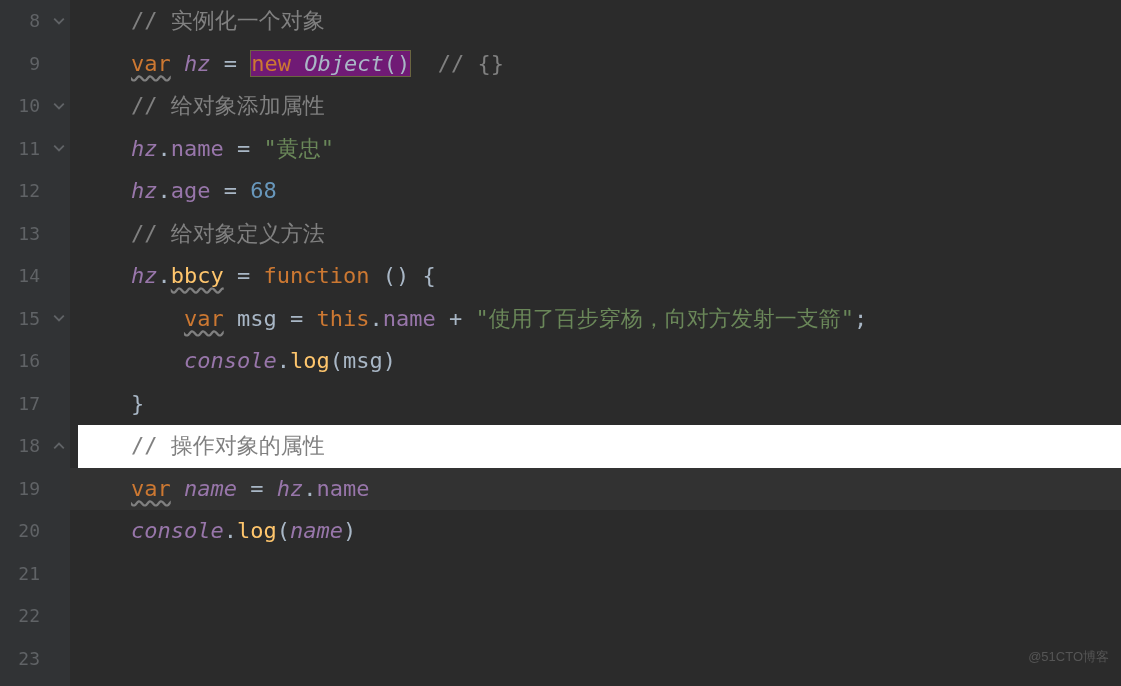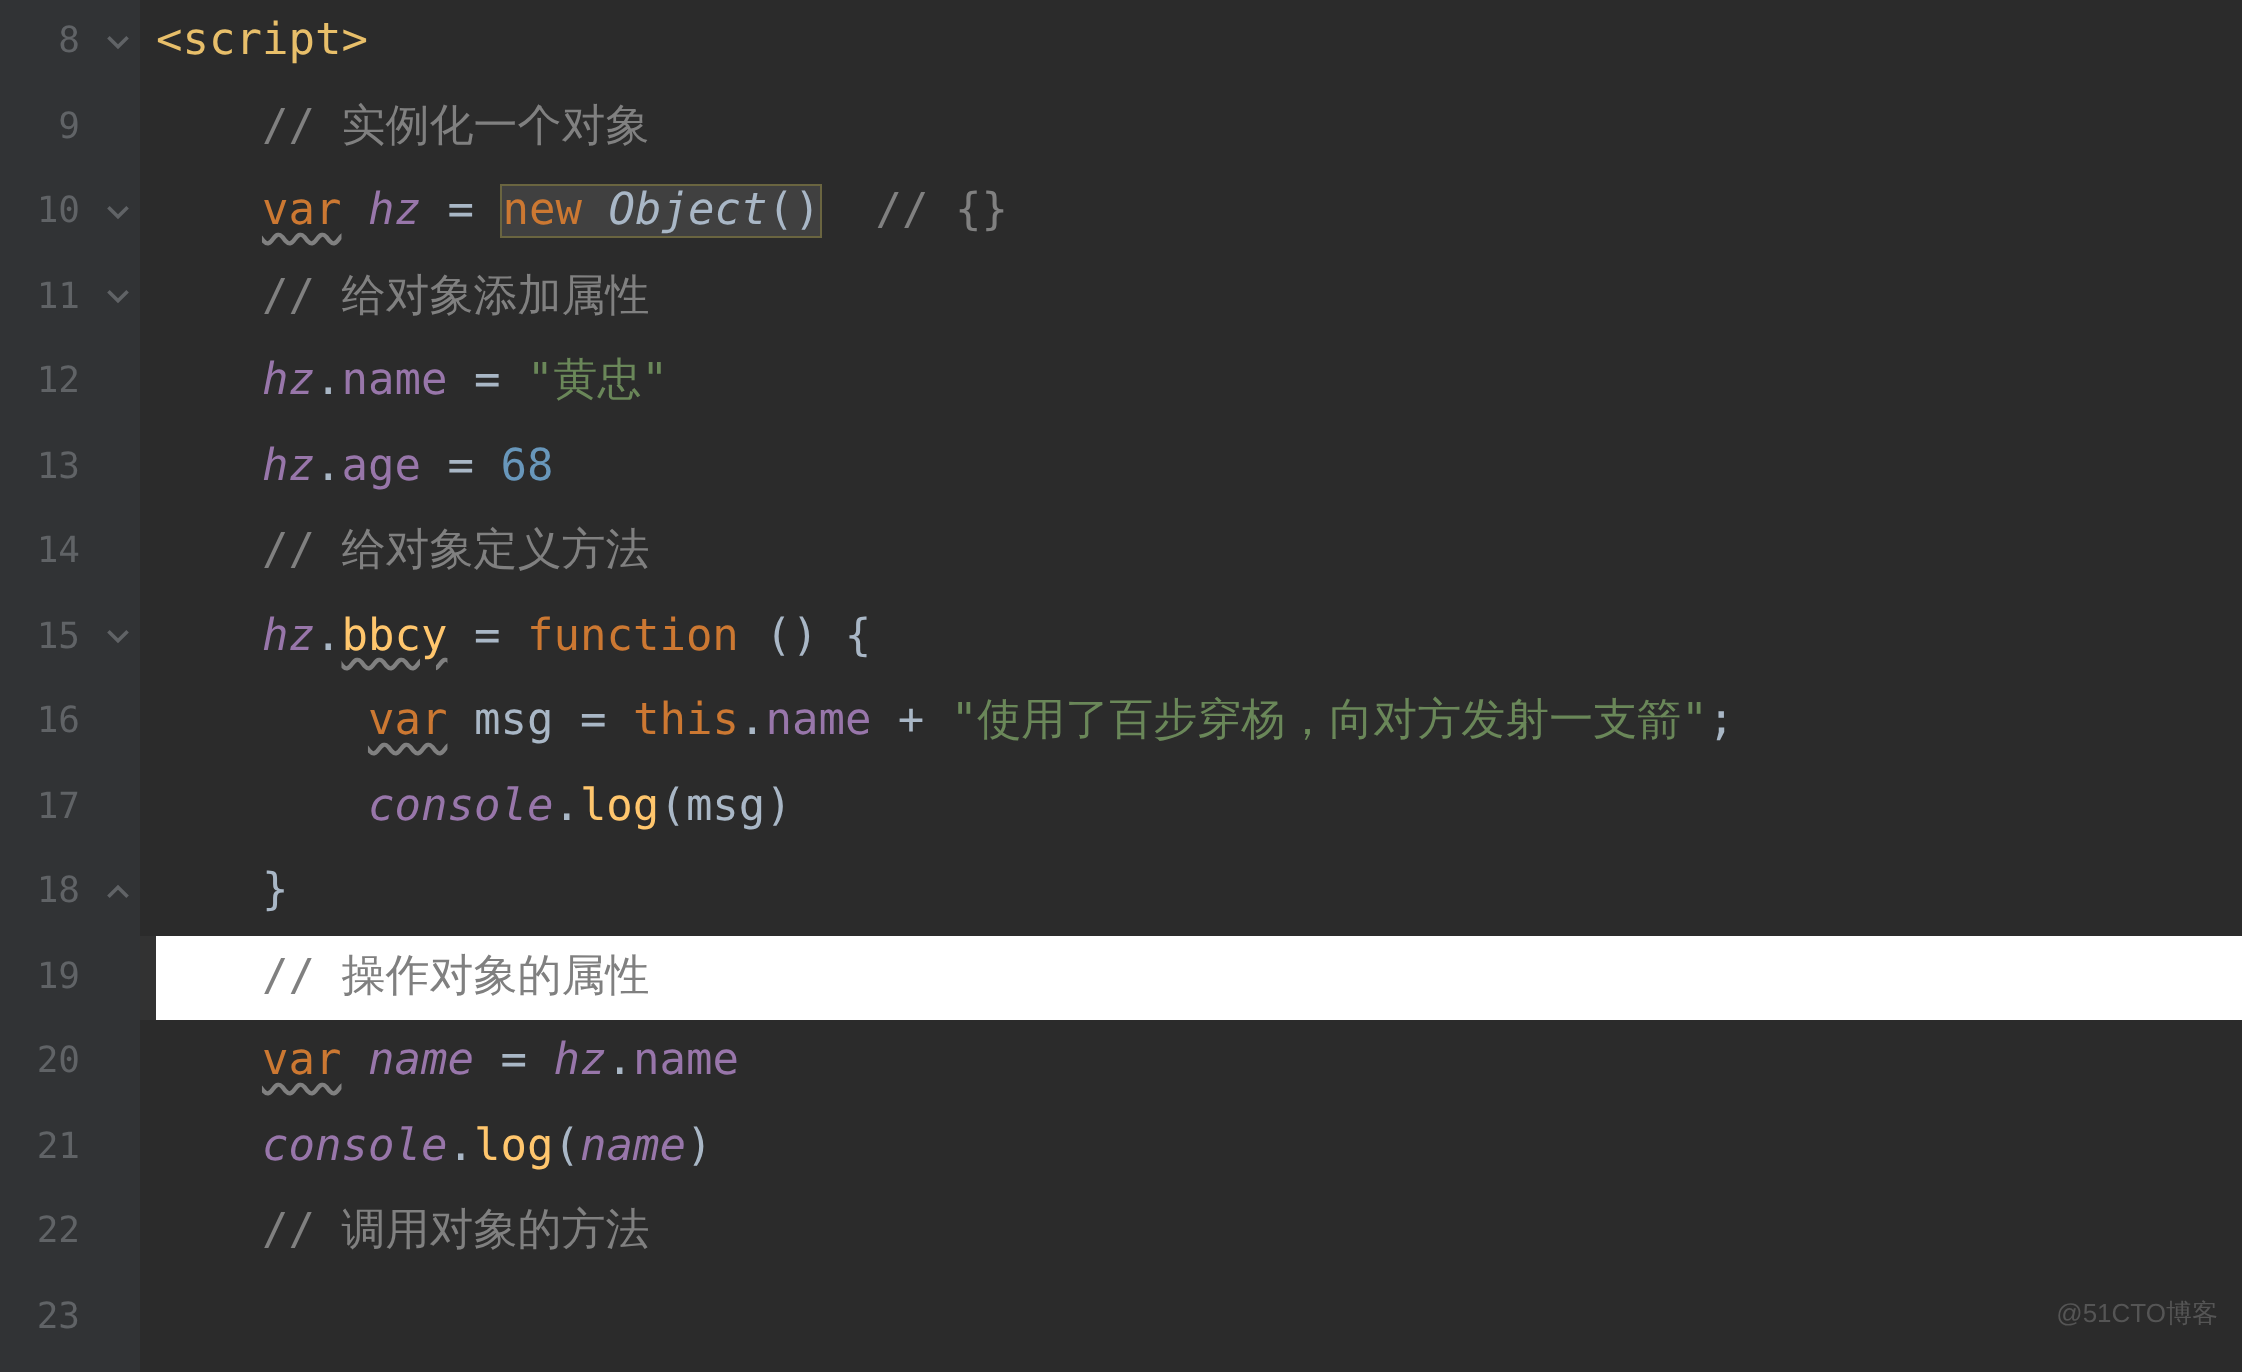--- a/index.html
+++ b/index.html
@@ -82,21 +82,21 @@
     .property { color: #9876aa; }
     .method { color: #ffc66d; }
     .string { color: #6a8759; }
     .number { color: #6897bb; }
     .class-name { color: #a9b7c6; font-style: italic; }
     .punct { color: #a9b7c6; }
     .operator { color: #a9b7c6; }
     .this-kw { color: #cc7832; }
     .param { color: #a9b7c6; text-align: right; }
     .highlighted {
-      background-color: #404040;
+      background-color: #701a75;
       border: 1px solid #6a6540;
     }
     .warn-underline {
       text-decoration: underline wavy #808080;
       text-underline-offset: 4px;
     }
     .watermark {
       position: absolute;
       right: 12px;
       bottom: 8px;
@@ -156,21 +156,20 @@
     <div class="fold-marker" style="top:439px;">
       <svg class="fold-svg" viewBox="0 0 10 10">
           <path d="M1 7 L5 3 L9 7" fill="none" stroke="#606366" stroke-width="1.5"></path>
         </svg>
     </div>
   </div>
 
   <div class="code-area">
     <div class="current-line-bg" style="top:467.5px;"></div>
 
-    <div class="code-line"><span class="tag">&lt;</span><span class="tag">script</span><span class="tag">&gt;</span></div>
 
     <div class="code-line">    <span class="comment">//</span><span class="comment-text"> 实例化一个对象</span></div>
 
     <div class="code-line">    <span class="keyword warn-underline">var</span> <span class="identifier">hz</span><span class="operator"> = </span><span class="highlighted"><span class="keyword">new</span> <span class="class-name">Object</span><span class="punct">()</span></span>  <span class="comment">//</span><span class="comment-text"> {}</span></div>
 
     <div class="code-line">    <span class="comment">//</span><span class="comment-text"> 给对象添加属性</span></div>
 
     <div class="code-line">    <span class="identifier">hz</span><span class="punct">.</span><span class="property">name</span><span class="operator"> = </span><span class="string">"黄忠"</span></div>
 
     <div class="code-line">    <span class="identifier">hz</span><span class="punct">.</span><span class="property">age</span><span class="operator"> = </span><span class="number">68</span></div>
@@ -184,18 +183,17 @@
     <div class="code-line">        <span class="identifier">console</span><span class="punct">.</span><span class="method">log</span><span class="punct">(</span><span class="param">msg</span><span class="punct">)</span></div>
 
     <div class="code-line">    <span class="punct">}</span></div>
 
     <div class="code-line current">    <span class="comment">//</span><span class="comment-text"> 操作对象的属性</span></div>
 
     <div class="code-line">    <span class="keyword warn-underline">var</span> <span class="identifier">name</span><span class="operator"> = </span><span class="identifier">hz</span><span class="punct">.</span><span class="property">name</span></div>
 
     <div class="code-line">    <span class="identifier">console</span><span class="punct">.</span><span class="method">log</span><span class="punct">(</span><span class="identifier">name</span><span class="punct">)</span></div>
 
-    <div class="code-line">    <span class="comment">//</span><span class="comment-text"> 调用对象的方法</span></div>
 
   </div>
 </div>
 
 <div class="watermark">@51CTO博客</div>
 
 </body></html>

